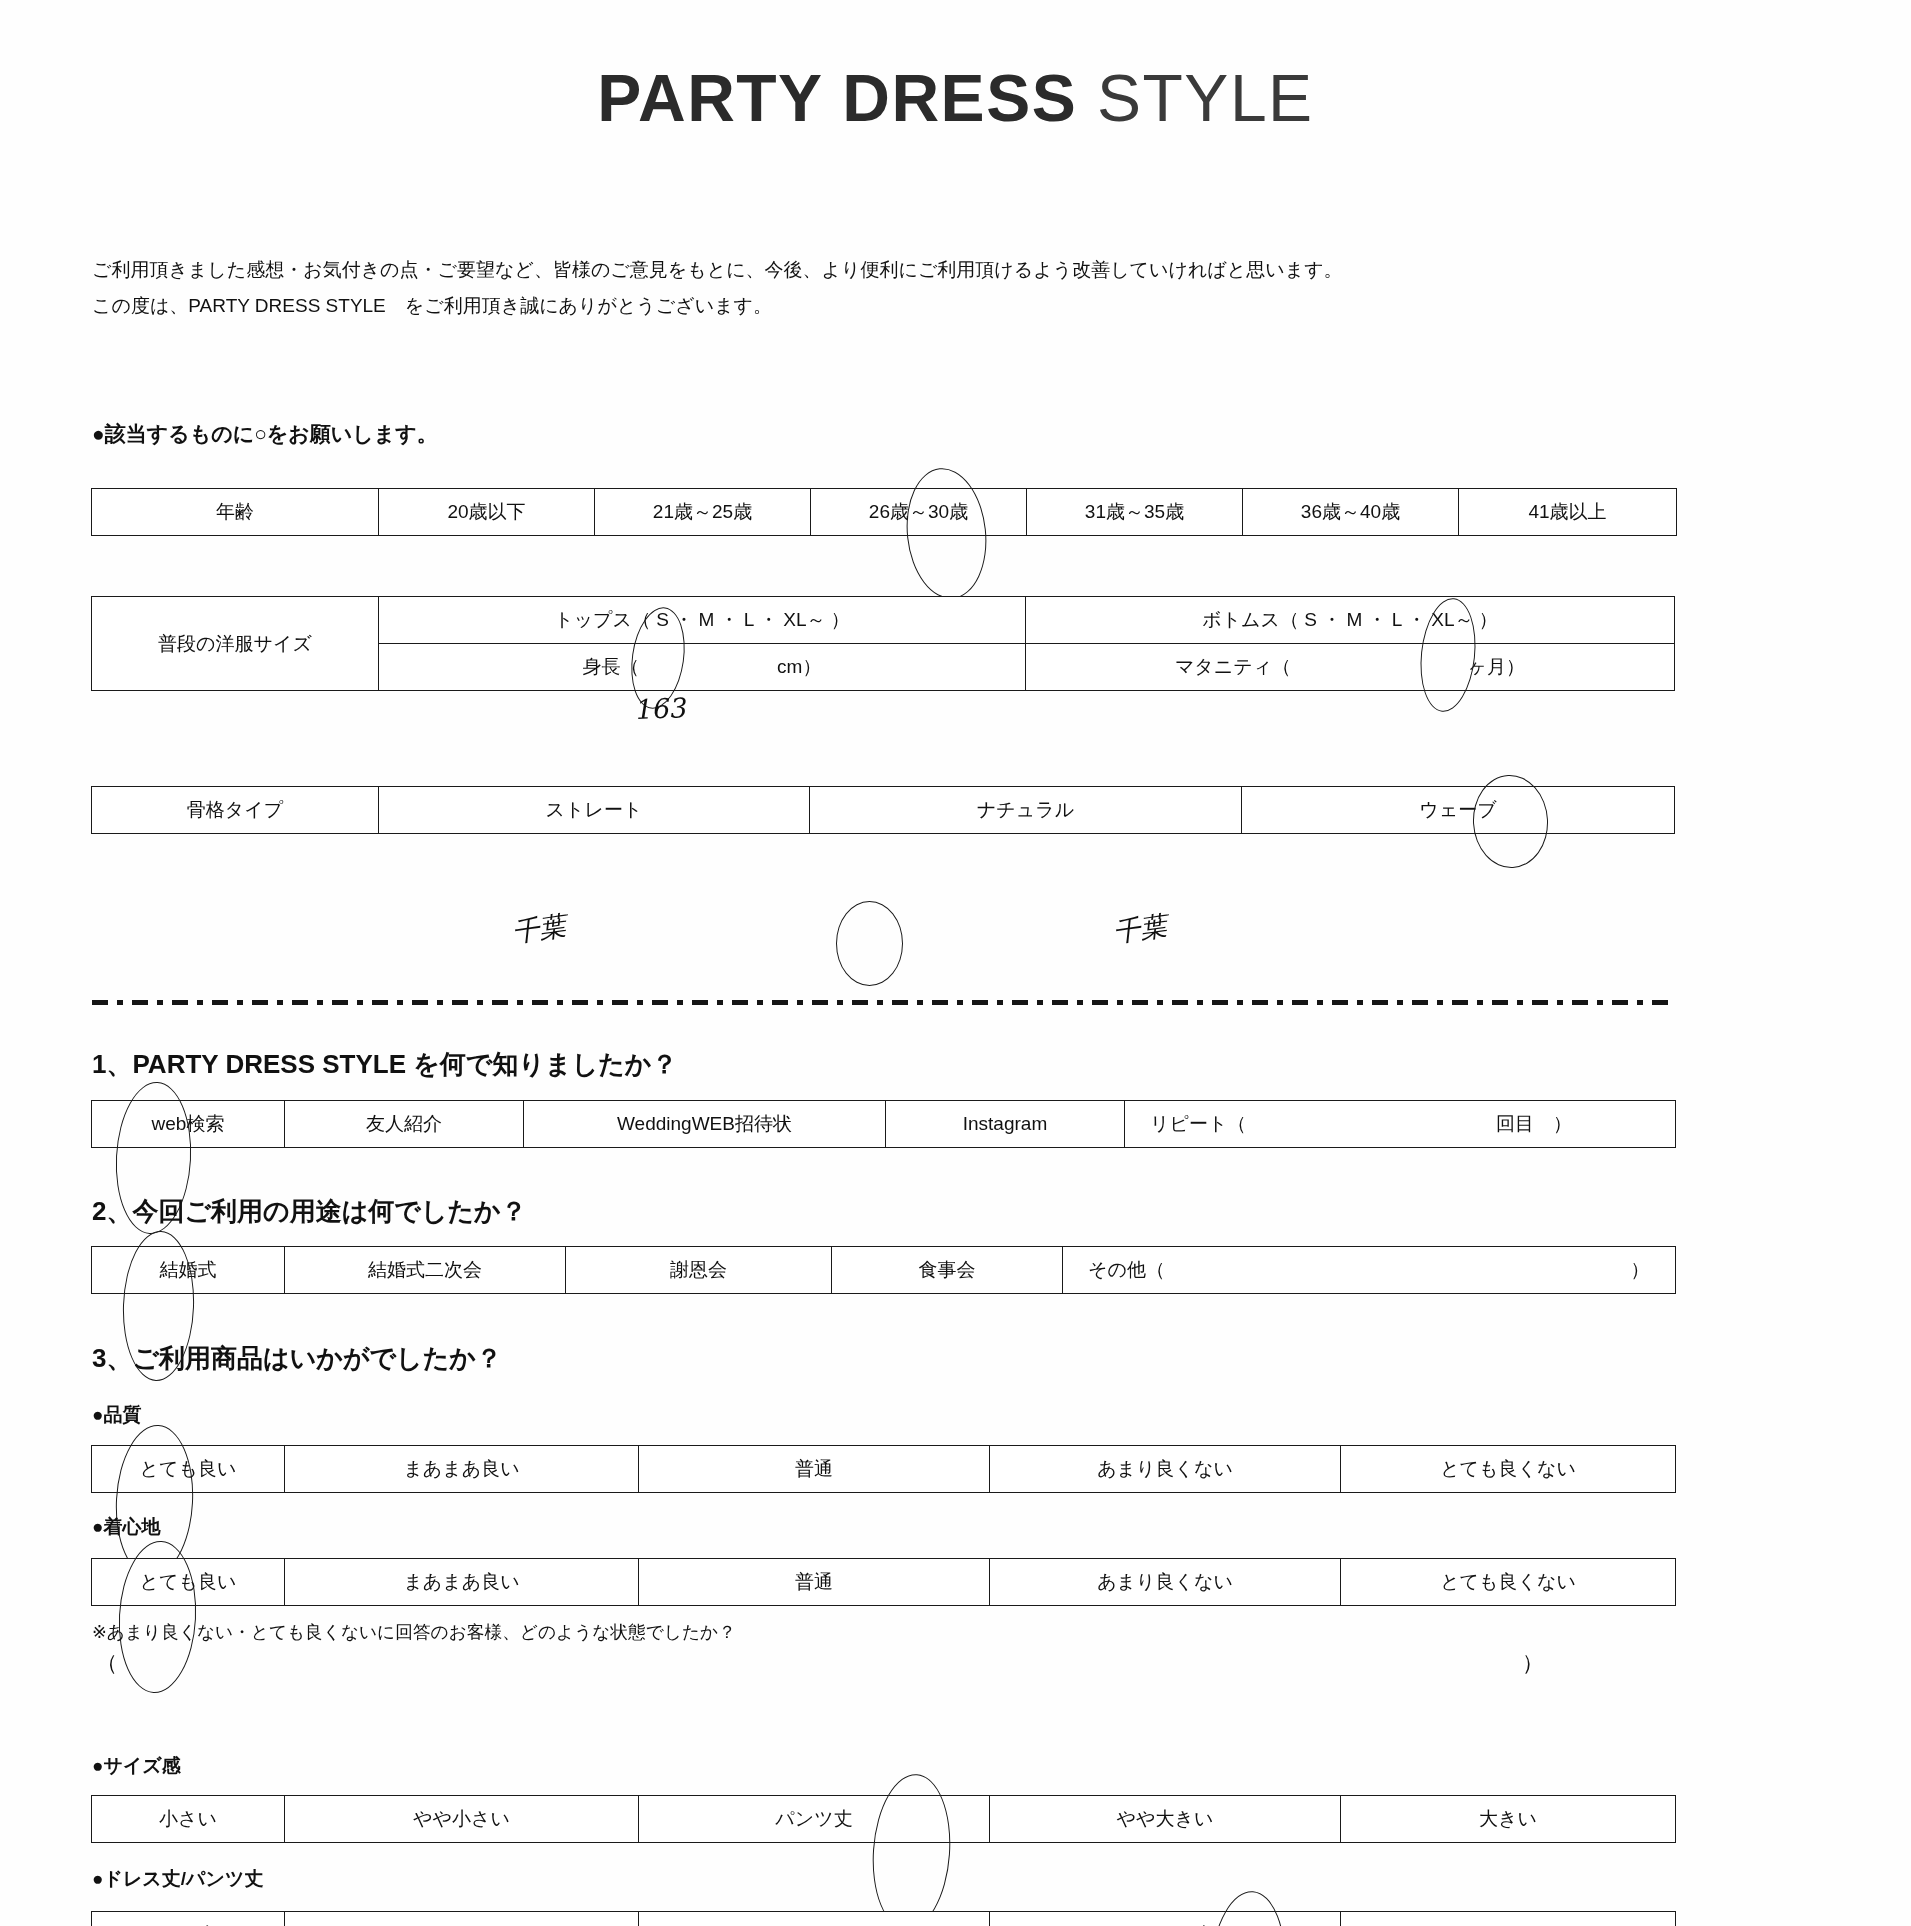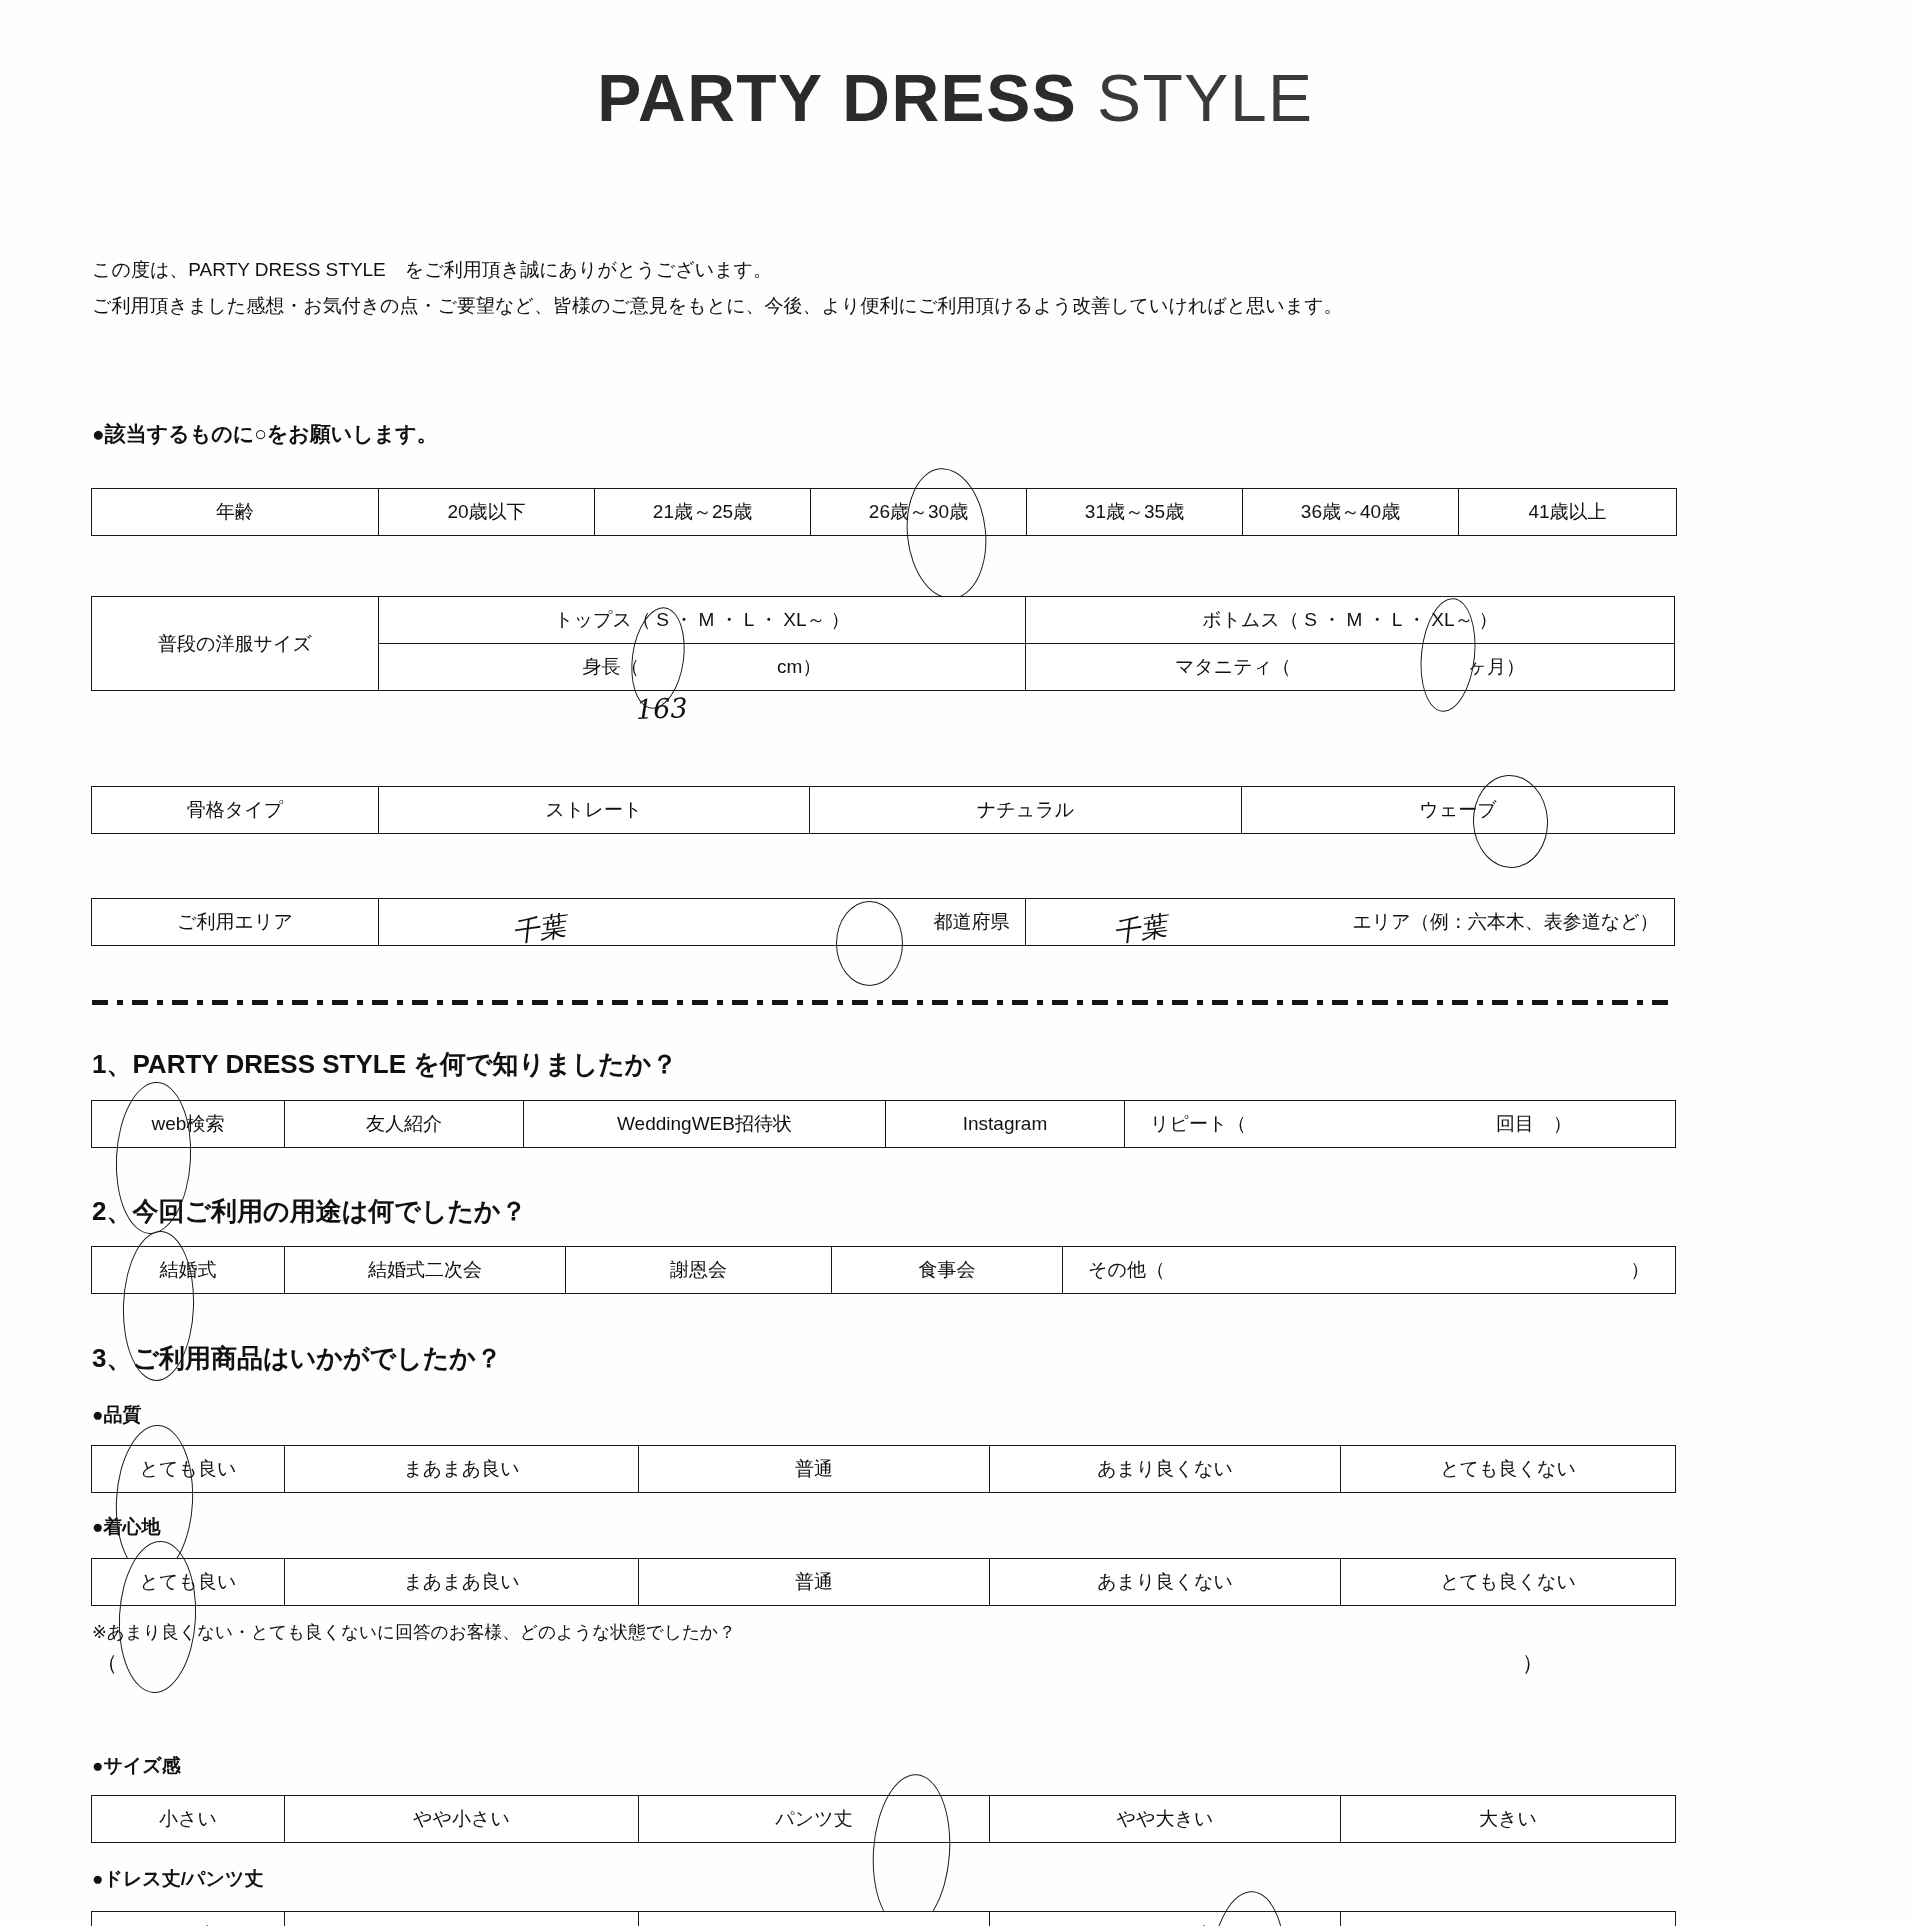--- a/index.html
+++ b/index.html
@@ -109,22 +109,22 @@
 <body>
 
 <div class="page">
 
   <div class="brand">
     <span class="b1">PARTY DRESS</span>
     <span class="b2">STYLE</span>
   </div>
 
   <div class="intro">
+    <p>ご利用頂きました感想・お気付きの点・ご要望など、皆様のご意見をもとに、今後、より便利にご利用頂けるよう改善していければと思います。</p>
     <p>この度は、PARTY DRESS STYLE　をご利用頂き誠にありがとうございます。</p>
-    <p>ご利用頂きました感想・お気付きの点・ご要望など、皆様のご意見をもとに、今後、より便利にご利用頂けるよう改善していければと思います。</p>
   </div>
 
   <div class="lead">●該当するものに○をお願いします。</div>
 
   <table class="tbl" style="left:91px; top:488px; width:1583px;padding-left:30px;">
     <colgroup>
       <col style="width:287px">
         <col style="width:216px">
         <col style="width:216px">
       <col style="width:216px">
@@ -189,34 +189,20 @@
         <tr>
       <td class="lbl">骨格タイプ</td>
       <td>ストレート</td>
       <td>ナチュラル</td>
       <td>ウェーブ</td>
     </tr>
   </tbody>
     </table>
   <div class="circ thin" style="left:1473px; top:775px; width:73px; height:91px; transform:rotate(-3deg);"></div>
 
-  <table class="tbl" style="left:91px; top:898px; width:1583px;">
-    <colgroup>
-        <col style="width:287px">
-        <col style="width:647px">
-        <col style="width:649px">
-      </colgroup>
-    <tbody>
-        <tr>
-      <td class="lbl">ご利用エリア</td>
-      <td class="rgt">都道府県</td>
-      <td class="rgt">エリア（例：六本木、表参道など）</td>
-    </tr>
-  </tbody>
-    </table>
   <div class="hw hw-md" style="left:512px; top:911px; transform:rotate(-8deg);">千葉</div>
   <div class="hw hw-md" style="left:1113px; top:911px; transform:rotate(-8deg);">千葉</div>
   <div class="circ thin" style="left:836px; top:901px; width:65px; height:83px; transform:rotate(0deg);"></div>
 
   <div class="divider"></div>
 
   <div class="sect-h" style="left:92px; top:1047px;">1、PARTY DRESS STYLE を何で知りましたか？</div>
   <table class="tbl" style="left:91px; top:1100px; width:1583px;">
     <colgroup>
         <col style="width:193px">

